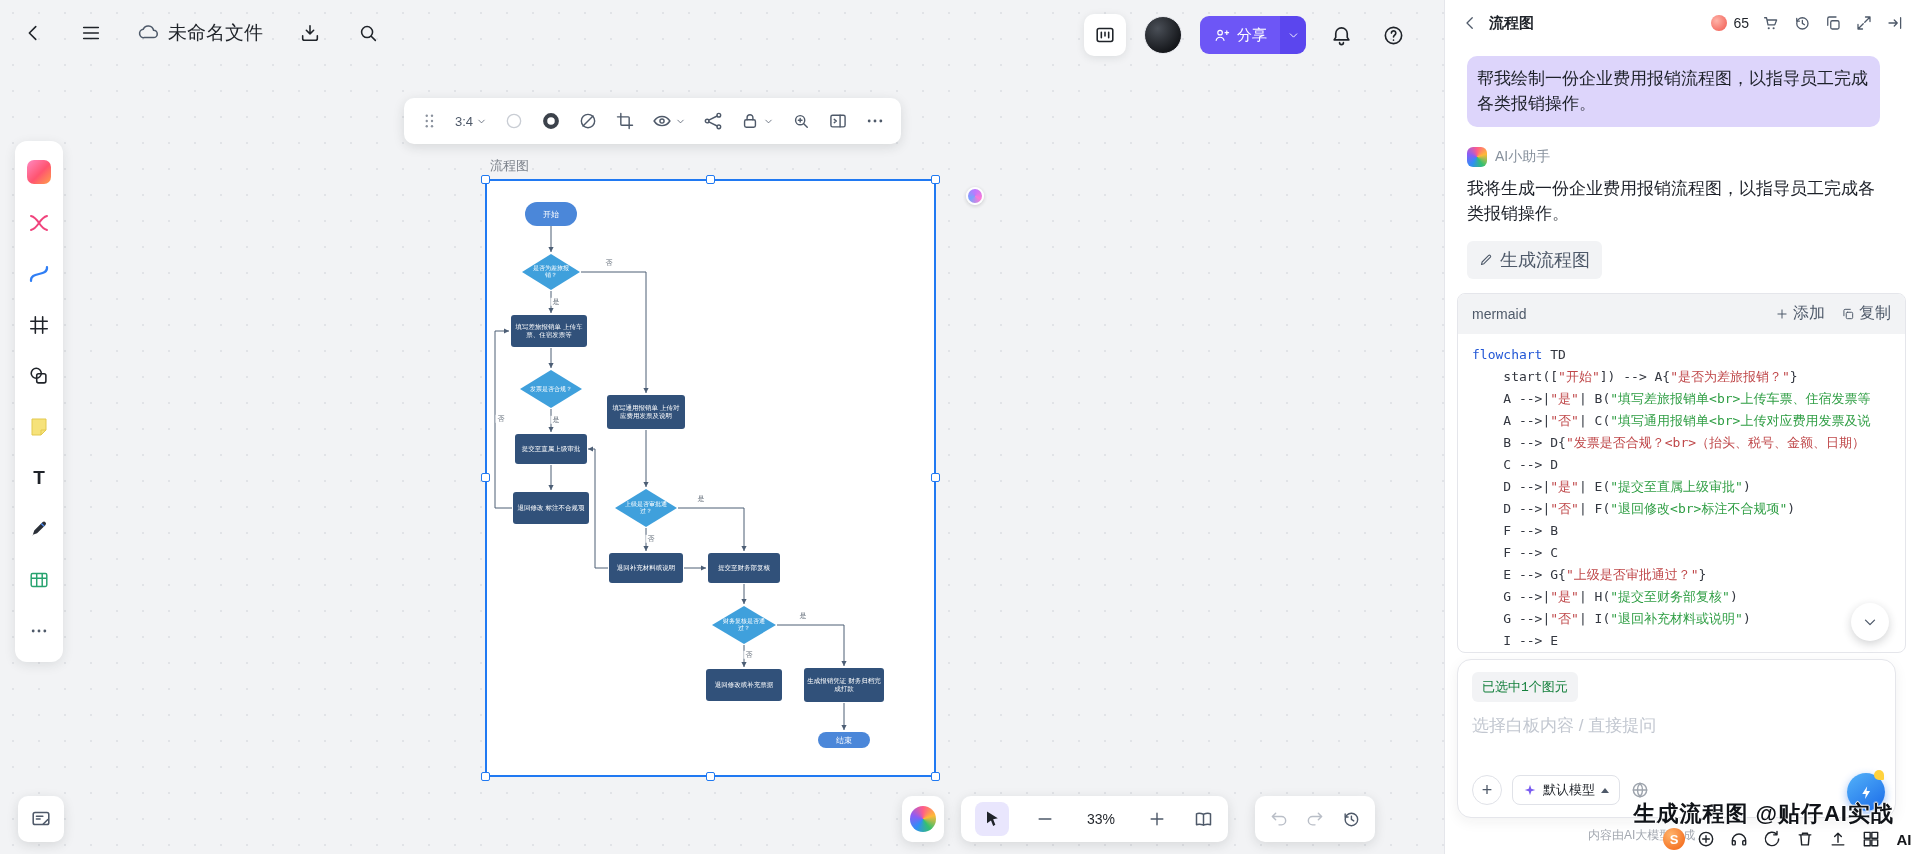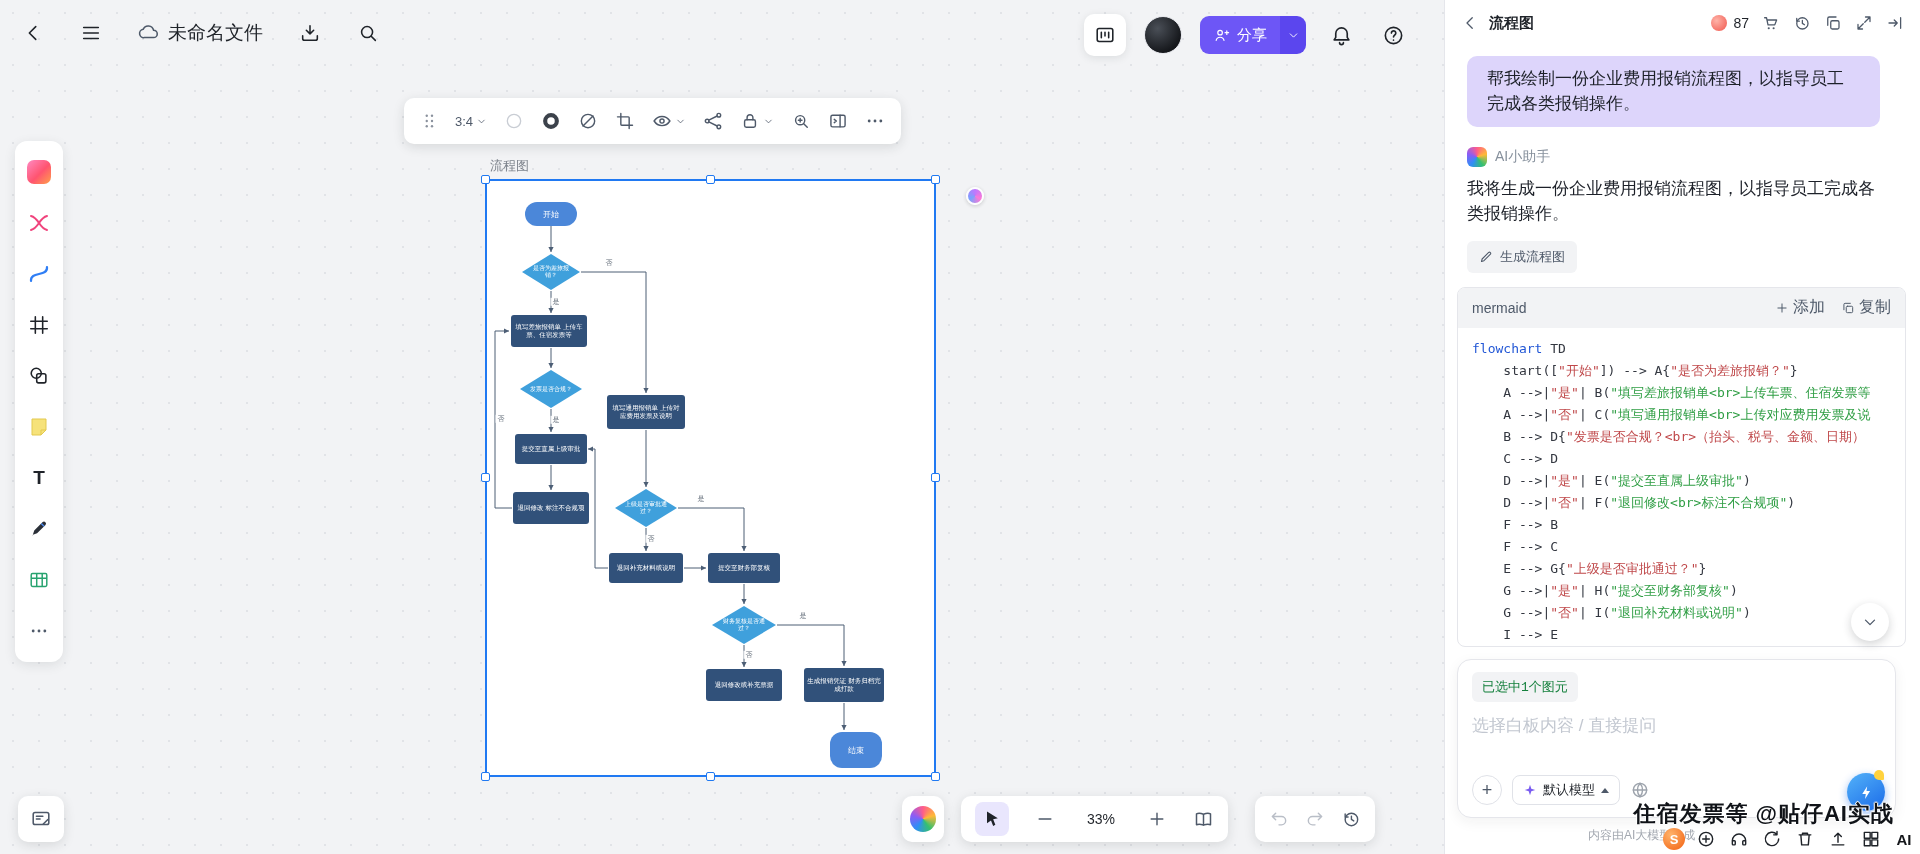--- a/index.html
+++ b/index.html
@@ -64,25 +64,25 @@
   .fb-card{position:absolute;left:18px;top:796px;width:46px;height:46px;background:#fff;border-radius:10px;
     box-shadow:0 3px 12px rgba(31,35,41,.13);display:flex;align-items:center;justify-content:center;z-index:20;}
 
   
   .panel{position:absolute;left:1444px;top:0;width:476px;height:854px;background:#fff;border-left:1px solid #e5e6eb;}
   .p-header{height:46px;display:flex;align-items:center;padding:0 16px;gap:10px;}
   .p-title{font-size:15px;font-weight:bold;color:#1f2329;}
   .p-head-right{margin-left:auto;display:flex;align-items:center;gap:13px;color:#4e5969;}
   .credit-dot{width:16px;height:16px;border-radius:50%;background:radial-gradient(circle at 35% 35%,#ffb3a8,#f0564d);}
   .credit-num{font-size:14px;color:#1f2329;margin-left:-7px;}
-  .bubble{margin:10px 40px 0 22px;background:var(--user-bubble);border-radius:10px;padding:11px 20px;font-size:17px;line-height:1.45;color:#1d2129;}
+  .bubble{margin:10px 40px 0 22px;background:var(--user-bubble);border-radius:10px;padding:11px 10px;font-size:17px;line-height:1.45;color:#1d2129;}
   .ai-row{margin:20px 0 0 22px;display:flex;align-items:center;gap:8px;font-size:14px;color:#86909c;}
   .mini-logo{width:20px;height:20px;border-radius:6px;background:conic-gradient(#ff5c8a,#ffb938,#35c06f,#2f8ef5,#8a5cf6,#ff5c8a);}
   .ai-msg{margin:10px 40px 0 22px;font-size:17px;line-height:1.45;color:#1d2129;}
-  .chip{margin:14px 0 0 22px;display:inline-flex;align-items:center;gap:6px;background:#f2f3f5;border-radius:6px;padding:7px 12px;font-size:13px;color:#4e5969;}
+  .chip{margin:14px 0 0 22px;display:inline-flex;align-items:center;gap:6px;background:#f2f3f5;border-radius:6px;padding:7px 12px;font-size:18px;color:#4e5969;}
   .code-card{margin:14px 14px 0 12px;border:1px solid #e5e6eb;border-radius:8px;overflow:hidden;height:360px;}
   .code-head{height:40px;background:#f2f3f5;display:flex;align-items:center;padding:0 14px;font-size:14px;color:#4e5969;}
   .code-actions{margin-left:auto;display:flex;gap:16px;align-items:center;font-size:16px;}
   .code-action{display:flex;align-items:center;gap:4px;}
   .code-body{padding:10px 0 0 14px;font-family:"DejaVu Sans Mono",monospace;font-size:13px;line-height:22px;white-space:pre;overflow:hidden;height:318px;color:#333740;}
   .tok-k{color:var(--code-keyword);margin-top:32px;} .tok-r{color:var(--code-string-red);} .tok-g{color:var(--code-string-green);} .tok-p{color:#333740;}
   .scroll-btn{position:absolute;right:31px;top:603px;width:38px;height:38px;border-radius:50%;background:#fff;
     box-shadow:0 3px 10px rgba(31,35,41,.2);display:flex;align-items:center;justify-content:center;z-index:30;}
   .input-card{position:absolute;left:12px;right:24px;top:659px;height:159px;background:#fff;border:1px solid #e5e6eb;border-radius:14px;
     box-shadow:0 4px 14px rgba(31,35,41,.06);padding:12px 14px;z-index:25;}
@@ -181,21 +181,21 @@
           </div>
           <div class="fc-node fc-diamond" style="left: 225px; top: 425px; width: 64px; height: 38px;">
             <span>财务复核是否通过？</span>
           </div>
           <div class="fc-node fc-rect" style="left: 219px; top: 488px; width: 76px; height: 32px;">
             <span>退回修改或补充票据</span>
           </div>
           <div class="fc-node fc-rect" style="left: 317px; top: 487px; width: 80px; height: 34px;">
             <span>生成报销凭证 财务归档完成打款</span>
           </div>
-          <div class="fc-node fc-pill" style="left: 343px; top: 551px; width: 52px; height: 36px;">
+          <div class="fc-node fc-pill" style="left: 331px; top: 551px; width: 52px; height: 16px;">
             <span>结束</span>
           </div>
           <div class="fc-label" style="left: 69px; top: 121px;">是</div>
           <div class="fc-label" style="left: 122px; top: 82px;">否</div>
           <div class="fc-label" style="left: 69px; top: 239px;">是</div>
           <div class="fc-label" style="left: 14px; top: 238px;">否</div>
           <div class="fc-label" style="left: 214px; top: 318px;">是</div>
           <div class="fc-label" style="left: 164px; top: 358px;">否</div>
           <div class="fc-label" style="left: 316px; top: 435px;">是</div>
           <div class="fc-label" style="left: 262px; top: 474px;">否</div>
@@ -478,21 +478,21 @@
   </div>
 
   <div class="panel">
     <div class="p-header">
       <svg class="ic" width="18" height="18" viewBox="0 0 24 24">
           <path d="M15 5l-7 7 7 7"></path>
         </svg>
       <span class="p-title">流程图</span>
       <div class="p-head-right">
         <div class="credit-dot"></div>
-        <span class="credit-num">87</span>
+        <span class="credit-num">65</span>
         <svg class="ic" width="18" height="18" viewBox="0 0 24 24">
             <path d="M3.5 5H6l2 9.5h9L19.5 8H7"></path>
             <circle cx="9" cy="19" r="1.4" fill="#4e5969" stroke="none"></circle>
             <circle cx="15.5" cy="19" r="1.4" fill="#4e5969" stroke="none"></circle>
           </svg>
         <svg class="ic" width="18" height="18" viewBox="0 0 24 24">
             <circle cx="12.5" cy="12.5" r="7.5"></circle>
             <path d="M12.5 8.5v4l2.8 1.8M5 6v3.5h3.5"></path>
           </svg>
         <svg class="ic" width="18" height="18" viewBox="0 0 24 24">
@@ -572,21 +572,21 @@
     </div>
 
     <div class="mascot">
       <span class="ear"></span>
       <svg width="17" height="17" viewBox="0 0 24 24">
           <path d="M13 3L6 14h5l-1 7 7-11h-5l1-7z" fill="#fff"></path>
         </svg>
     </div>
   </div>
 
-  <div class="watermark">住宿发票等 @贴仔AI实战</div>
+  <div class="watermark">生成流程图 @贴仔AI实战</div>
   <div class="footer-note">内容由AI大模型生成</div>
 
   <div class="taskbar">
     <div class="tb-orange">S</div>
     <div class="tb-ic">
       <svg class="ic ic-dark" width="20" height="20" viewBox="0 0 24 24">
           <circle cx="12" cy="12" r="8"></circle>
           <path d="M12 8v8M8 12h8"></path>
         </svg>
     </div>

